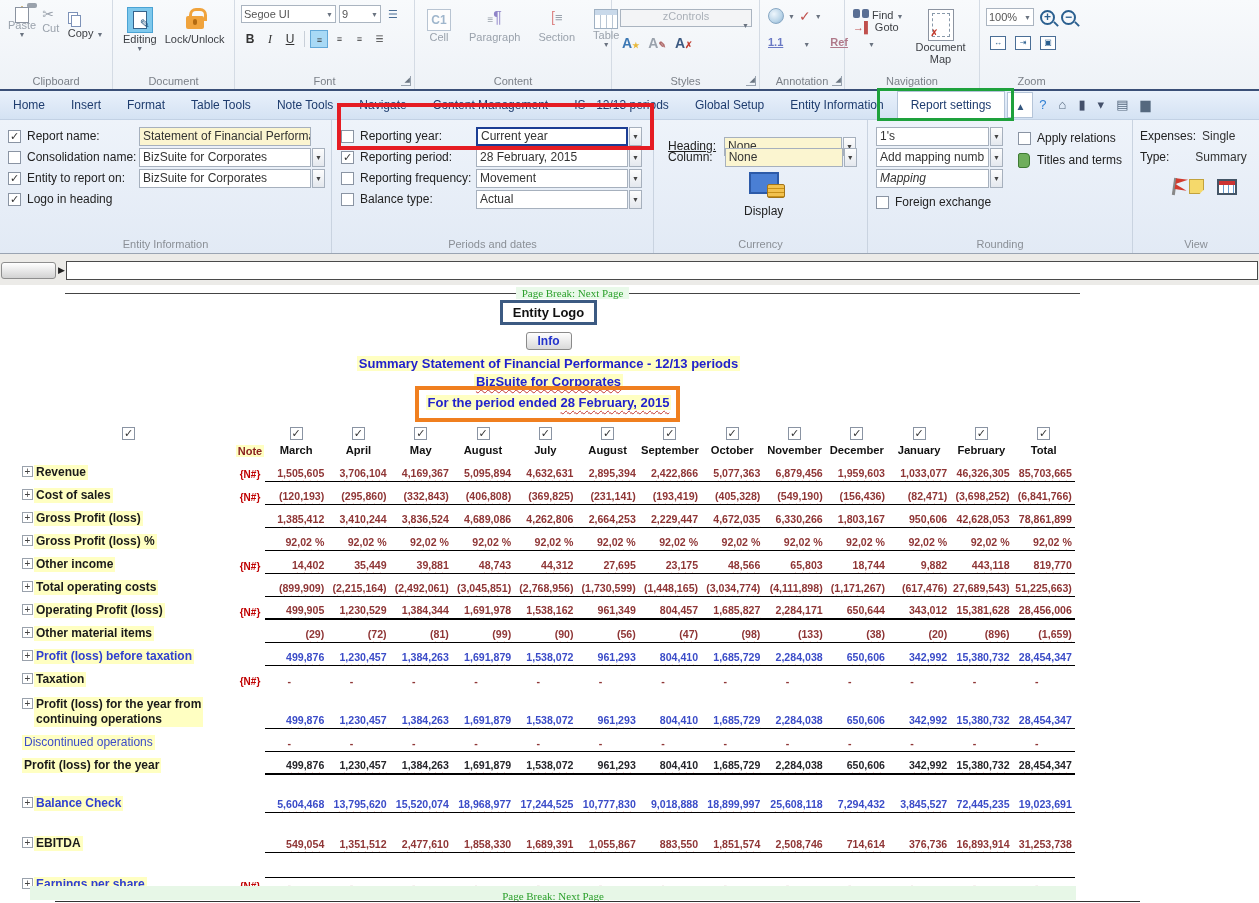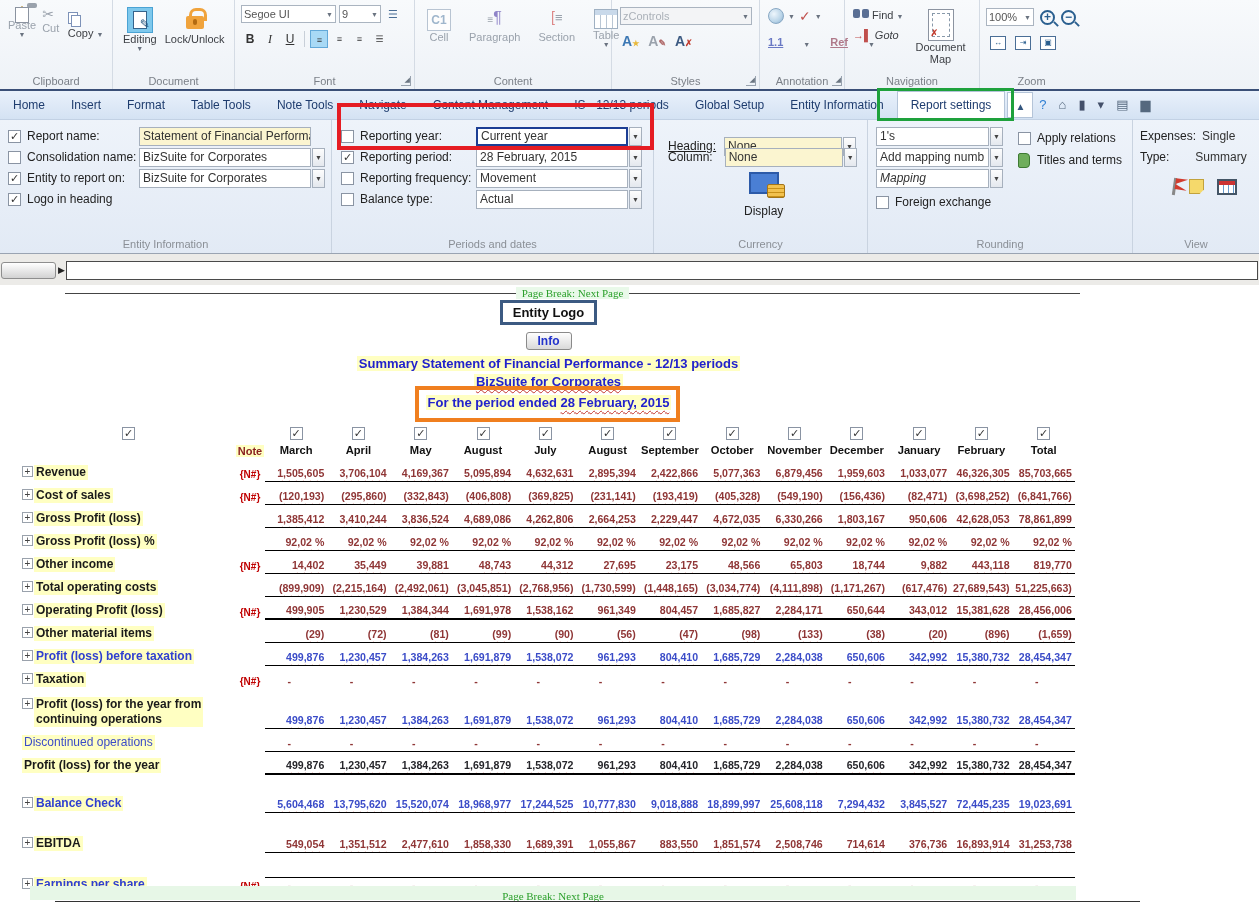--- a/index.html
+++ b/index.html
@@ -14,21 +14,21 @@
     font-size:11px; color:#7b8088; }
   .launcher { position:absolute; bottom:3px; width:10px; height:10px; border:1px solid #98a2ae;
     border-top:none; border-left:none; font-size:7px; color:#6b7682; line-height:8px; text-align:right; }
   .bigbtn { display:inline-flex; flex-direction:column; align-items:center; font-size:11px;
     color:#3c3f44; padding:3px 4px; }
   .bigbtn.dis { color:#9aa2ac; }
   .dd { font-size:7px; color:#6a7380; }
   .combo { display:inline-flex; align-items:center; height:18px; border:1px solid #aab4c0;
     background:#fff; font-size:11px; color:#555; padding:0 2px; }
   .combo .dd { margin-left:auto; padding-left:4px; }
-  .combo.dis { background:#f3f4f6; color:#aab0b8; }
+  .combo.dis { background:#f3f4f6; color:#aab0b8;flex-direction:column; }
   .fbtn { display:inline-block; height:18px; min-width:18px; text-align:center; line-height:18px;
     font-size:12px; color:#333; }
   .fbtn.on { background:#a8d9f5; border:1px solid #62a8d8; }
 
   
   .i-clip { width:22px; height:26px; background:#f0d9a8; border:1px solid #b headroom; border:1px solid #b99b5e; border-radius:2px; position:relative; }
   .i-clip:before { content:""; position:absolute; left:5px; top:-4px; width:10px; height:5px; background:#9aa2ac; border-radius:2px; }
   .i-page { position:absolute; right:-6px; bottom:-4px; width:14px; height:16px; background:#fff; border:1px solid #8b93a0; }
   .i-scissors { font-size:14px; color:#9aa2ac; }
   .i-copy { position:relative; width:14px; height:15px; }
@@ -268,21 +268,21 @@
           <span class="dd">▼</span>
       </div>
       <div class="glabel">Annotation</div>
       <span class="launcher" style="right:2px;">◢</span>
     </div>
 
     <div class="rgroup" style="width:135px;">
       <div style="display:flex; padding:6px 2px 0 8px;">
         <div style="display:flex; flex-direction:column; font-size:11px; color:#3c3f44;">
           <span><span class="i-binoc" style="display:inline-block;"><i></i><b></b></span> <span>Find</span> <span class="dd">▼</span></span>
-          <span style="margin-top:8px;font-style:italic;"><span class="i-goto">→▌</span> <span>Goto</span></span>
+          <span style="margin-top:0;"><span class="i-goto">→▌</span> <span>Goto</span></span>
         </div>
         <div class="bigbtn" style="margin-left:8px;">
           <span class="i-docmap">
               <i></i>
               <b>✗</b>
             </span>
           <span>Document</span>
           <span>Map</span>
         </div>
       </div>

